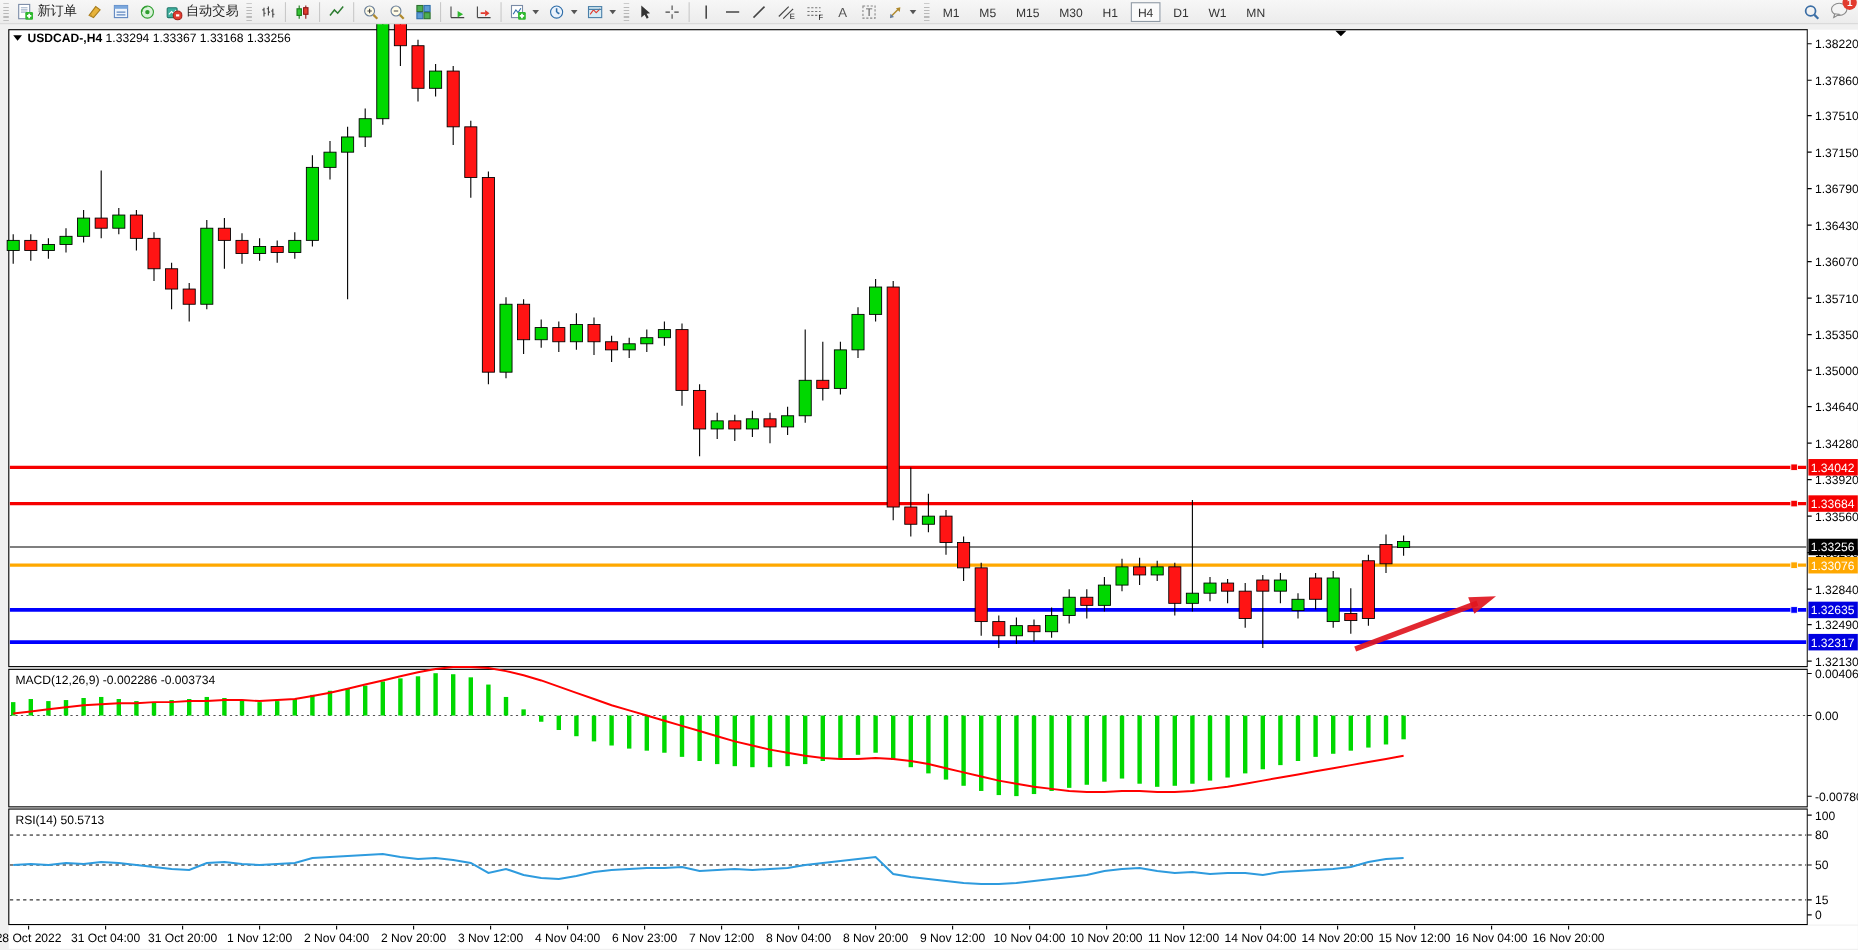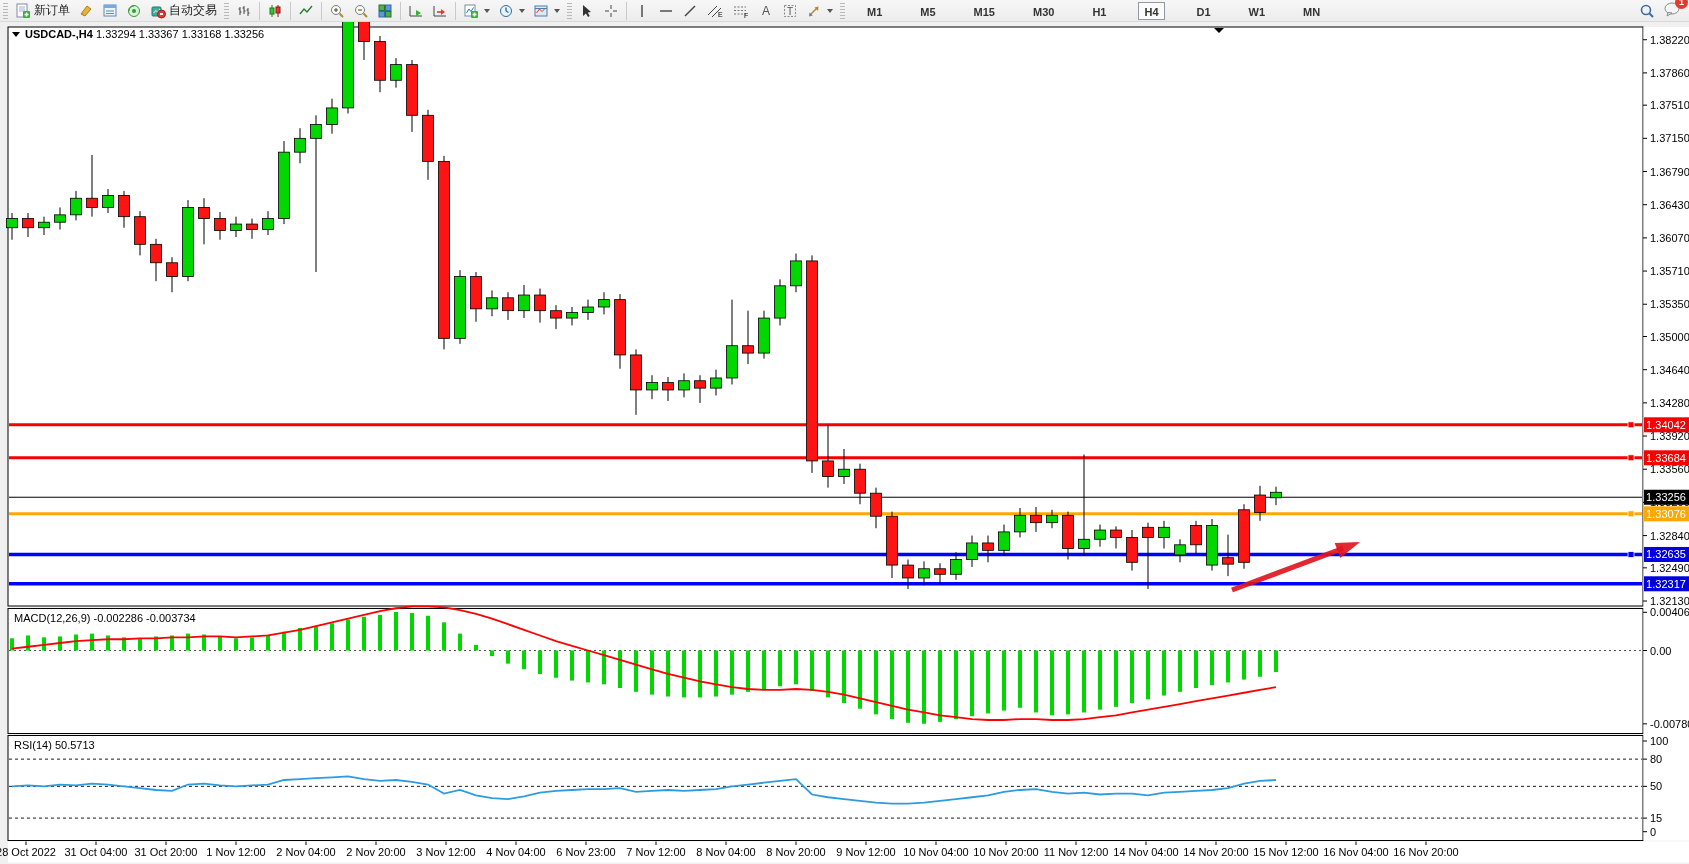--- a/index.html
+++ b/index.html
@@ -9,22 +9,22 @@
     background:linear-gradient(#f7f7f7,#ececec); border-bottom:1px solid #d8d8d8;
     display:flex; align-items:center; font-size:12px; color:#222; }
   .grip { width:5px; height:16px; margin:0 3px;
     background:repeating-linear-gradient(180deg,#b9b9b9 0 1px,transparent 1px 3px); }
   .sep { width:1px; height:18px; background:#c9c9c9; margin:0 3px; }
   .tbtn { display:flex; align-items:center; gap:3px; padding:1px 3px; height:20px;
     border:1px solid transparent; white-space:nowrap; cursor:default; }
   .tbtn .lbl { font-size:12px; }
   .caret { width:0; height:0; border-left:3px solid transparent; border-right:3px solid transparent;
     border-top:4px solid #555; margin-left:2px; }
-  .tf { padding:1px 5px; height:18px; line-height:16px; font-size:11px; font-weight:bold; color:#333;
-    border:1px solid transparent; margin:0 13px; }
+  .tf { padding:1px 5px; height:18px; line-height:16px; font-size:11px; font-weight:normal; color:#333;
+    border:1px solid transparent; margin:0 3px; }
   .tf.active { background:#fbfbfb; border:1px solid #8f9aa5;text-align:right; }
   .right-icons { margin-left:auto; display:flex; align-items:center; gap:8px; padding-right:8px; }
   .badge { position:absolute; top:-5px; right:-7px; min-width:13px; height:13px; border-radius:7px;
     background:#e23b2e; color:#fff; font-size:9px; font-weight:bold; text-align:center; line-height:13px; padding:0 2px; }
   .bubble-wrap { position:relative; }
   
   #chart-stage { position:absolute; left:0; top:22px; }
   text { font-family:"Liberation Sans",sans-serif; font-size:11px; fill:#000; }
   .tag-text { fill:#fff; }
 </style>

